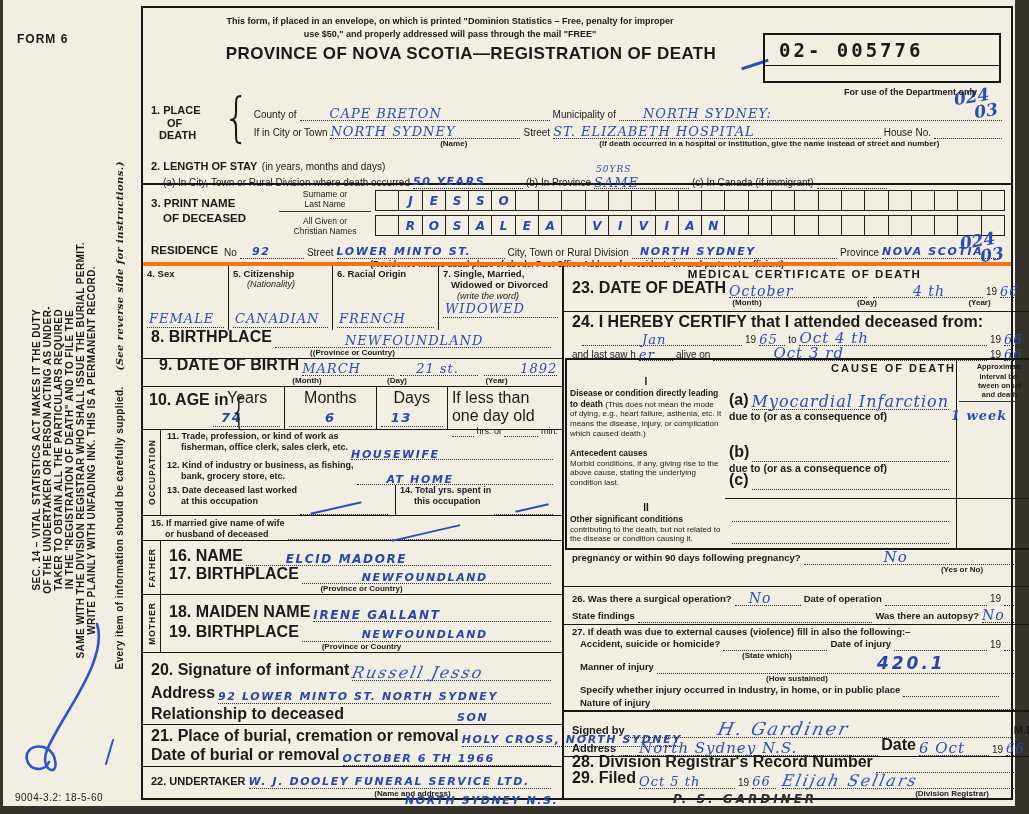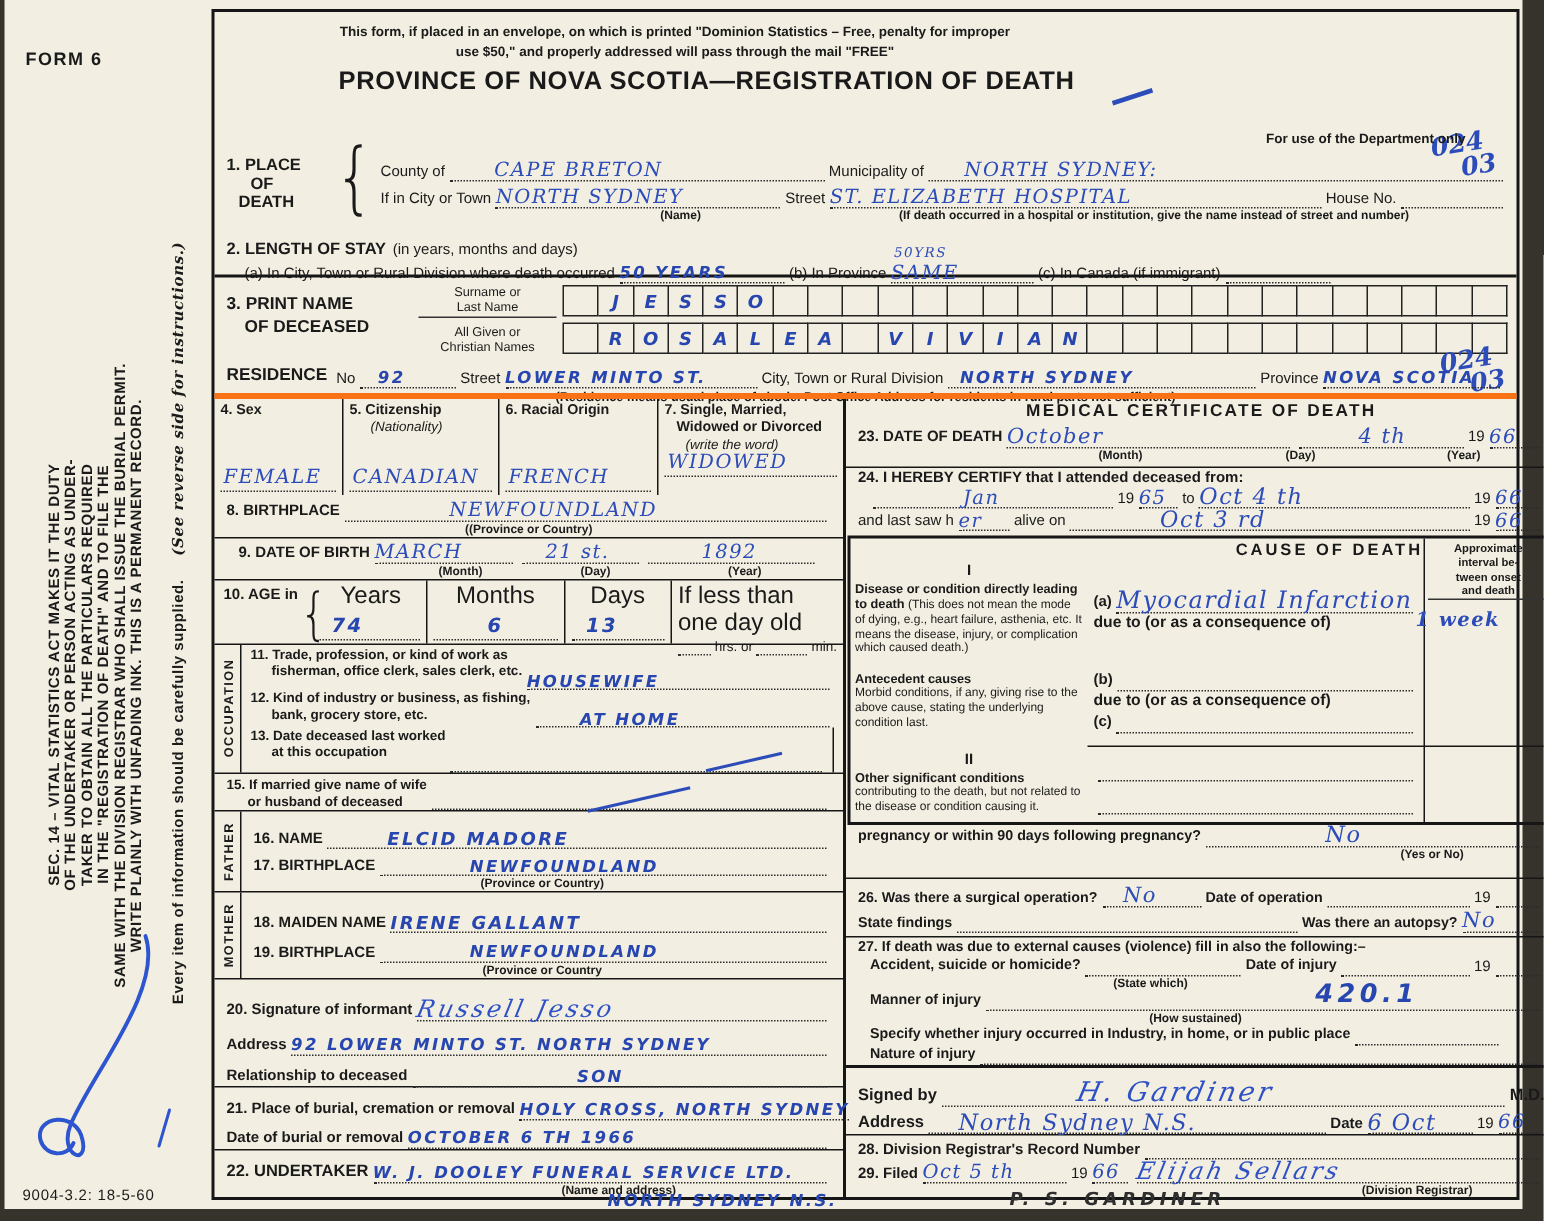--- a/index.html
+++ b/index.html
@@ -7,21 +7,21 @@
   .paper{position:absolute;left:3px;top:0;width:1012px;height:806px;background:#f2eee1}
   
   .form6{position:absolute;left:14px;top:32px;font-size:12px;font-weight:bold;letter-spacing:1px}
   .vline{writing-mode:vertical-rl;transform:rotate(180deg);font-size:10px;font-weight:bold;letter-spacing:.4px;white-space:nowrap}
   .sec14{position:absolute;left:28px;top:150px;height:600px;display:flex;align-items:center}
   .supply{position:absolute;left:111px;top:70px;height:690px;display:flex;align-items:center}
   .supply .it{font-family:"DejaVu Serif",serif;font-style:italic;font-weight:bold;margin-inline-start:16px}
   .printcode{position:absolute;left:12px;top:792px;font-size:10px;letter-spacing:.5px}
   
   .main{position:absolute;left:138px;top:6px;width:872px;height:794px;border:2px solid #161616}
-  .L{font-size:10px;font-weight:bold;white-space:nowrap}
+  .L{font-size:16px;font-weight:bold;white-space:nowrap}
   .Ln{font-size:10px;white-space:nowrap}
   .nt{font-size:8px;font-weight:bold}
   .ln{display:flex;align-items:flex-end;line-height:1.35}
   .f{flex:1 1 auto;border-bottom:1.3px dotted #2b2b2b;margin:0 3px;min-height:11px;display:flex;align-items:flex-end;position:relative}
   .hw{color:#2746b0;font-style:italic;font-weight:bold;letter-spacing:1.6px;font-size:11px;font-family:"DejaVu Sans",sans-serif;white-space:nowrap;margin-bottom:-2px}
   .hws{color:#2c4cba;font-style:italic;font-family:"DejaVu Serif",serif;font-size:13px;letter-spacing:1px;white-space:nowrap;margin-bottom:-3px}
   .sig{color:#2e52c6;font-style:italic;font-family:"DejaVu Serif",serif;font-size:16px;letter-spacing:2px;transform:skewX(-12deg);display:inline-block;white-space:nowrap;margin-bottom:-4px}
   .pd{height:0;border-top:2px solid #2c4cba;width:52px;transform:rotate(-13deg);margin:0 26px 5px auto}
   
   .hdr{height:84px;position:relative}
@@ -124,20 +124,23 @@
     <div class="hwcode" style="top:80px;right:14px"><span>024</span><span class="c2">03</span></div>
     <div class="hwcode" style="top:224px;right:8px"><span>024</span><span class="c2">03</span></div>
 
     <div class="hdr">
       <div class="env">
         <div>This form, if placed in an envelope, on which is printed "Dominion Statistics – Free, penalty for improper</div>
         <div>use $50," and properly addressed will pass through the mail "FREE"</div>
       </div>
       <div class="title">PROVINCE OF NOVA SCOTIA—REGISTRATION OF DEATH</div>
       <div class="pendash"></div>
+      <div class="serialbox">
+        <div class="serialval">02-  005776</div>
+      </div>
       <div class="deptnote">For use of the Department only</div>
     </div>
 
     <div class="s1row">
       <div class="s1lab">
         <div><span>1.</span> <span>PLACE</span></div>
         <div style="padding-left:16px">OF</div>
         <div style="padding-left:8px">DEATH</div>
       </div>
       <div class="brace">{</div>
@@ -396,20 +399,29 @@
             <div style="display:flex;height:30px">
               <div style="flex:1;display:flex;border-right:1px solid #161616;padding-right:4px">
                 <div>
                     <div class="sl">13. Date deceased last worked</div>
                     <div class="sl" style="padding-left:14px">at this occupation</div>
                   </div>
                 <span class="f">
                     <span class="pd"></span>
                   </span>
               </div>
+              <div style="flex:0 0 160px;display:flex;padding-left:4px">
+                <div>
+                    <div class="sl">14. Total yrs. spent in</div>
+                    <div class="sl" style="padding-left:14px">this occupation</div>
+                  </div>
+                <span class="f">
+                    <span class="pd" style="width:34px;margin-right:4px"></span>
+                  </span>
+              </div>
             </div>
           </div>
         </div>
 
         <div class="r15">
           <div>
               <div class="sl">15. If married give name of wife</div>
               <div class="sl" style="padding-left:14px">or husband of deceased</div>
             </div>
           <span class="f">

